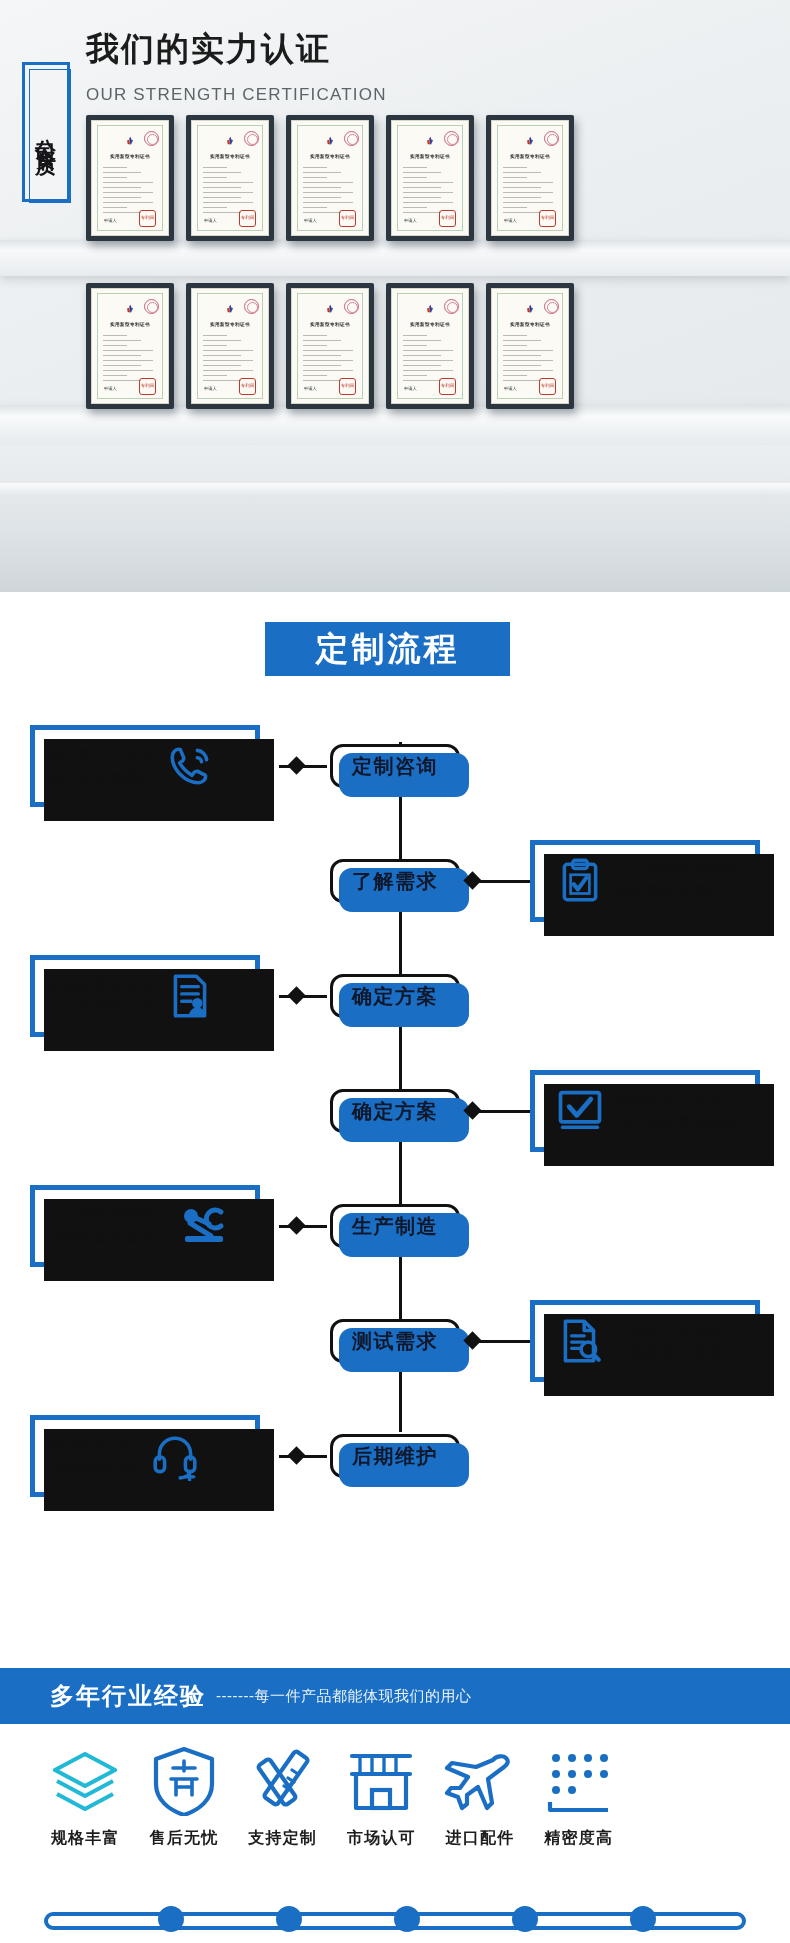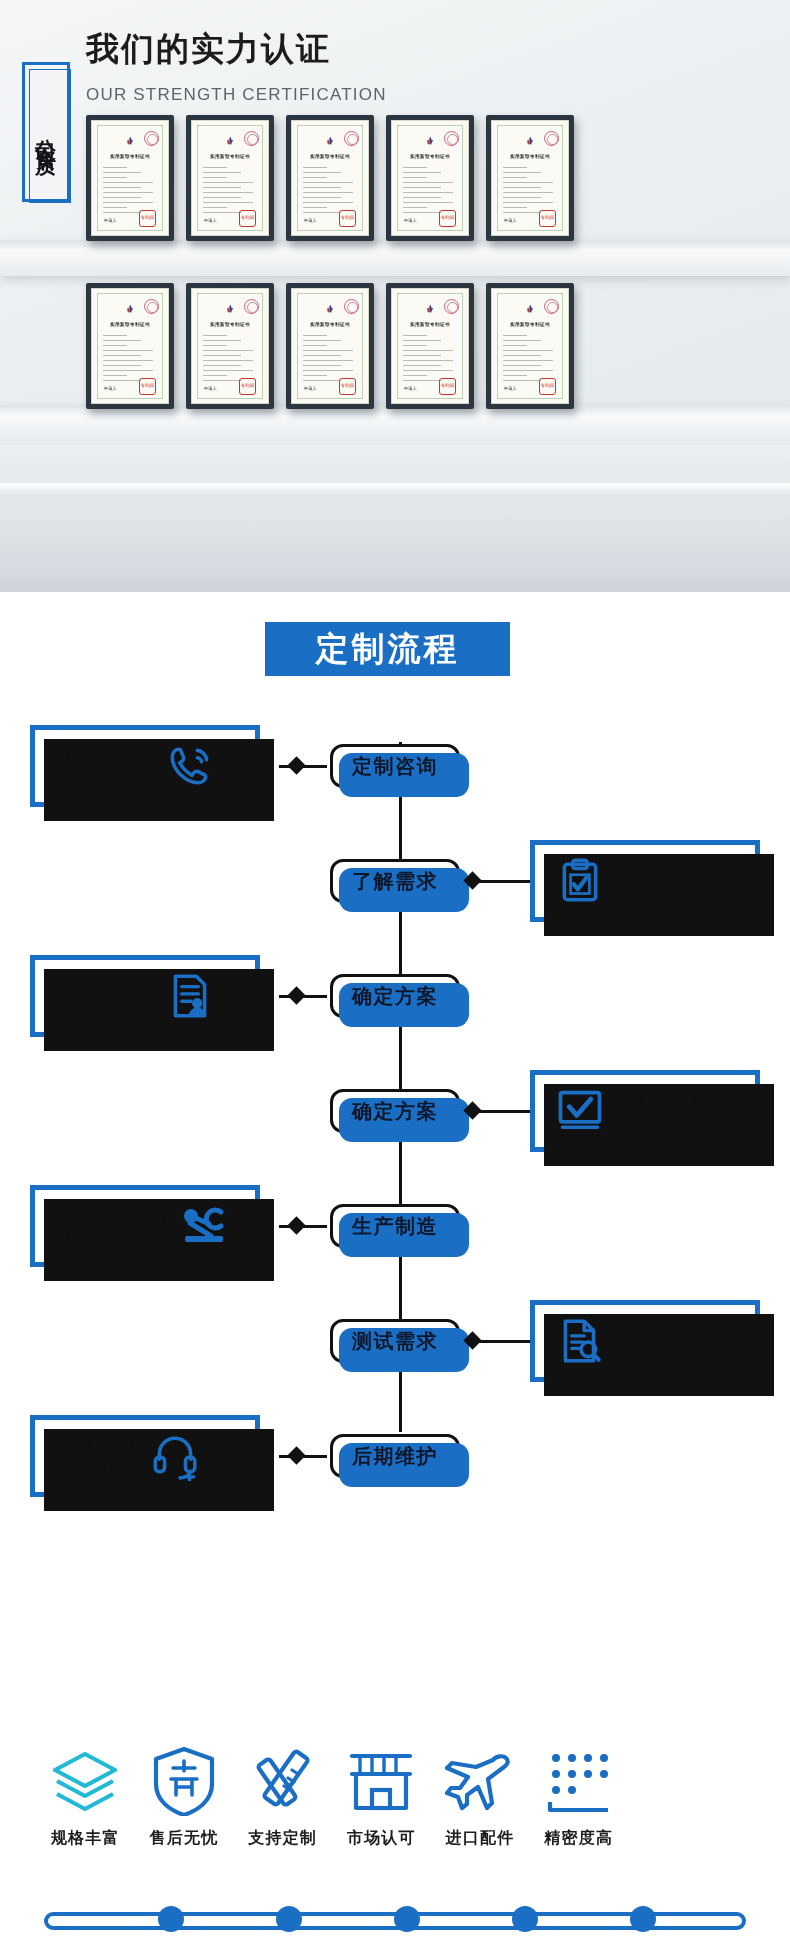--- a/index.html
+++ b/index.html
@@ -546,20 +546,24 @@
             <path d="M38 40v8M34 44h8" stroke="#1a6fc4" stroke-width="3.2" stroke-linecap="round"></path>
           </svg>
         </div>
       </div>
       <div class="connector" style="left:279px; top:863px; width:48px"></div>
       <div class="diamond" style="left:290px; top:857px"></div>
     </div>
 </section>
 
 <section class="exp-section">
+  <div class="exp-bar">
+    <span class="big">多年行业经验</span>
+    <span class="sub">-------每一件产品都能体现我们的用心</span>
+  </div>
   <div class="feats" id="featsLayer">
       <div class="feat">
     <div class="fico">
           <svg width="72" height="66" viewBox="0 0 72 66">
             <path d="M36 4 66 20 36 36 6 20z" fill="none" stroke="#22b9d6" stroke-width="4.2" stroke-linejoin="round"></path>
             <path d="M8 31l28 15 28-15" fill="none" stroke="#22b9d6" stroke-width="4.2" stroke-linejoin="round"></path>
             <path d="M8 44l28 15 28-15" fill="none" stroke="#22b9d6" stroke-width="4.2" stroke-linejoin="round"></path>
           </svg>
         </div>
     <div class="flabel">规格丰富</div>

